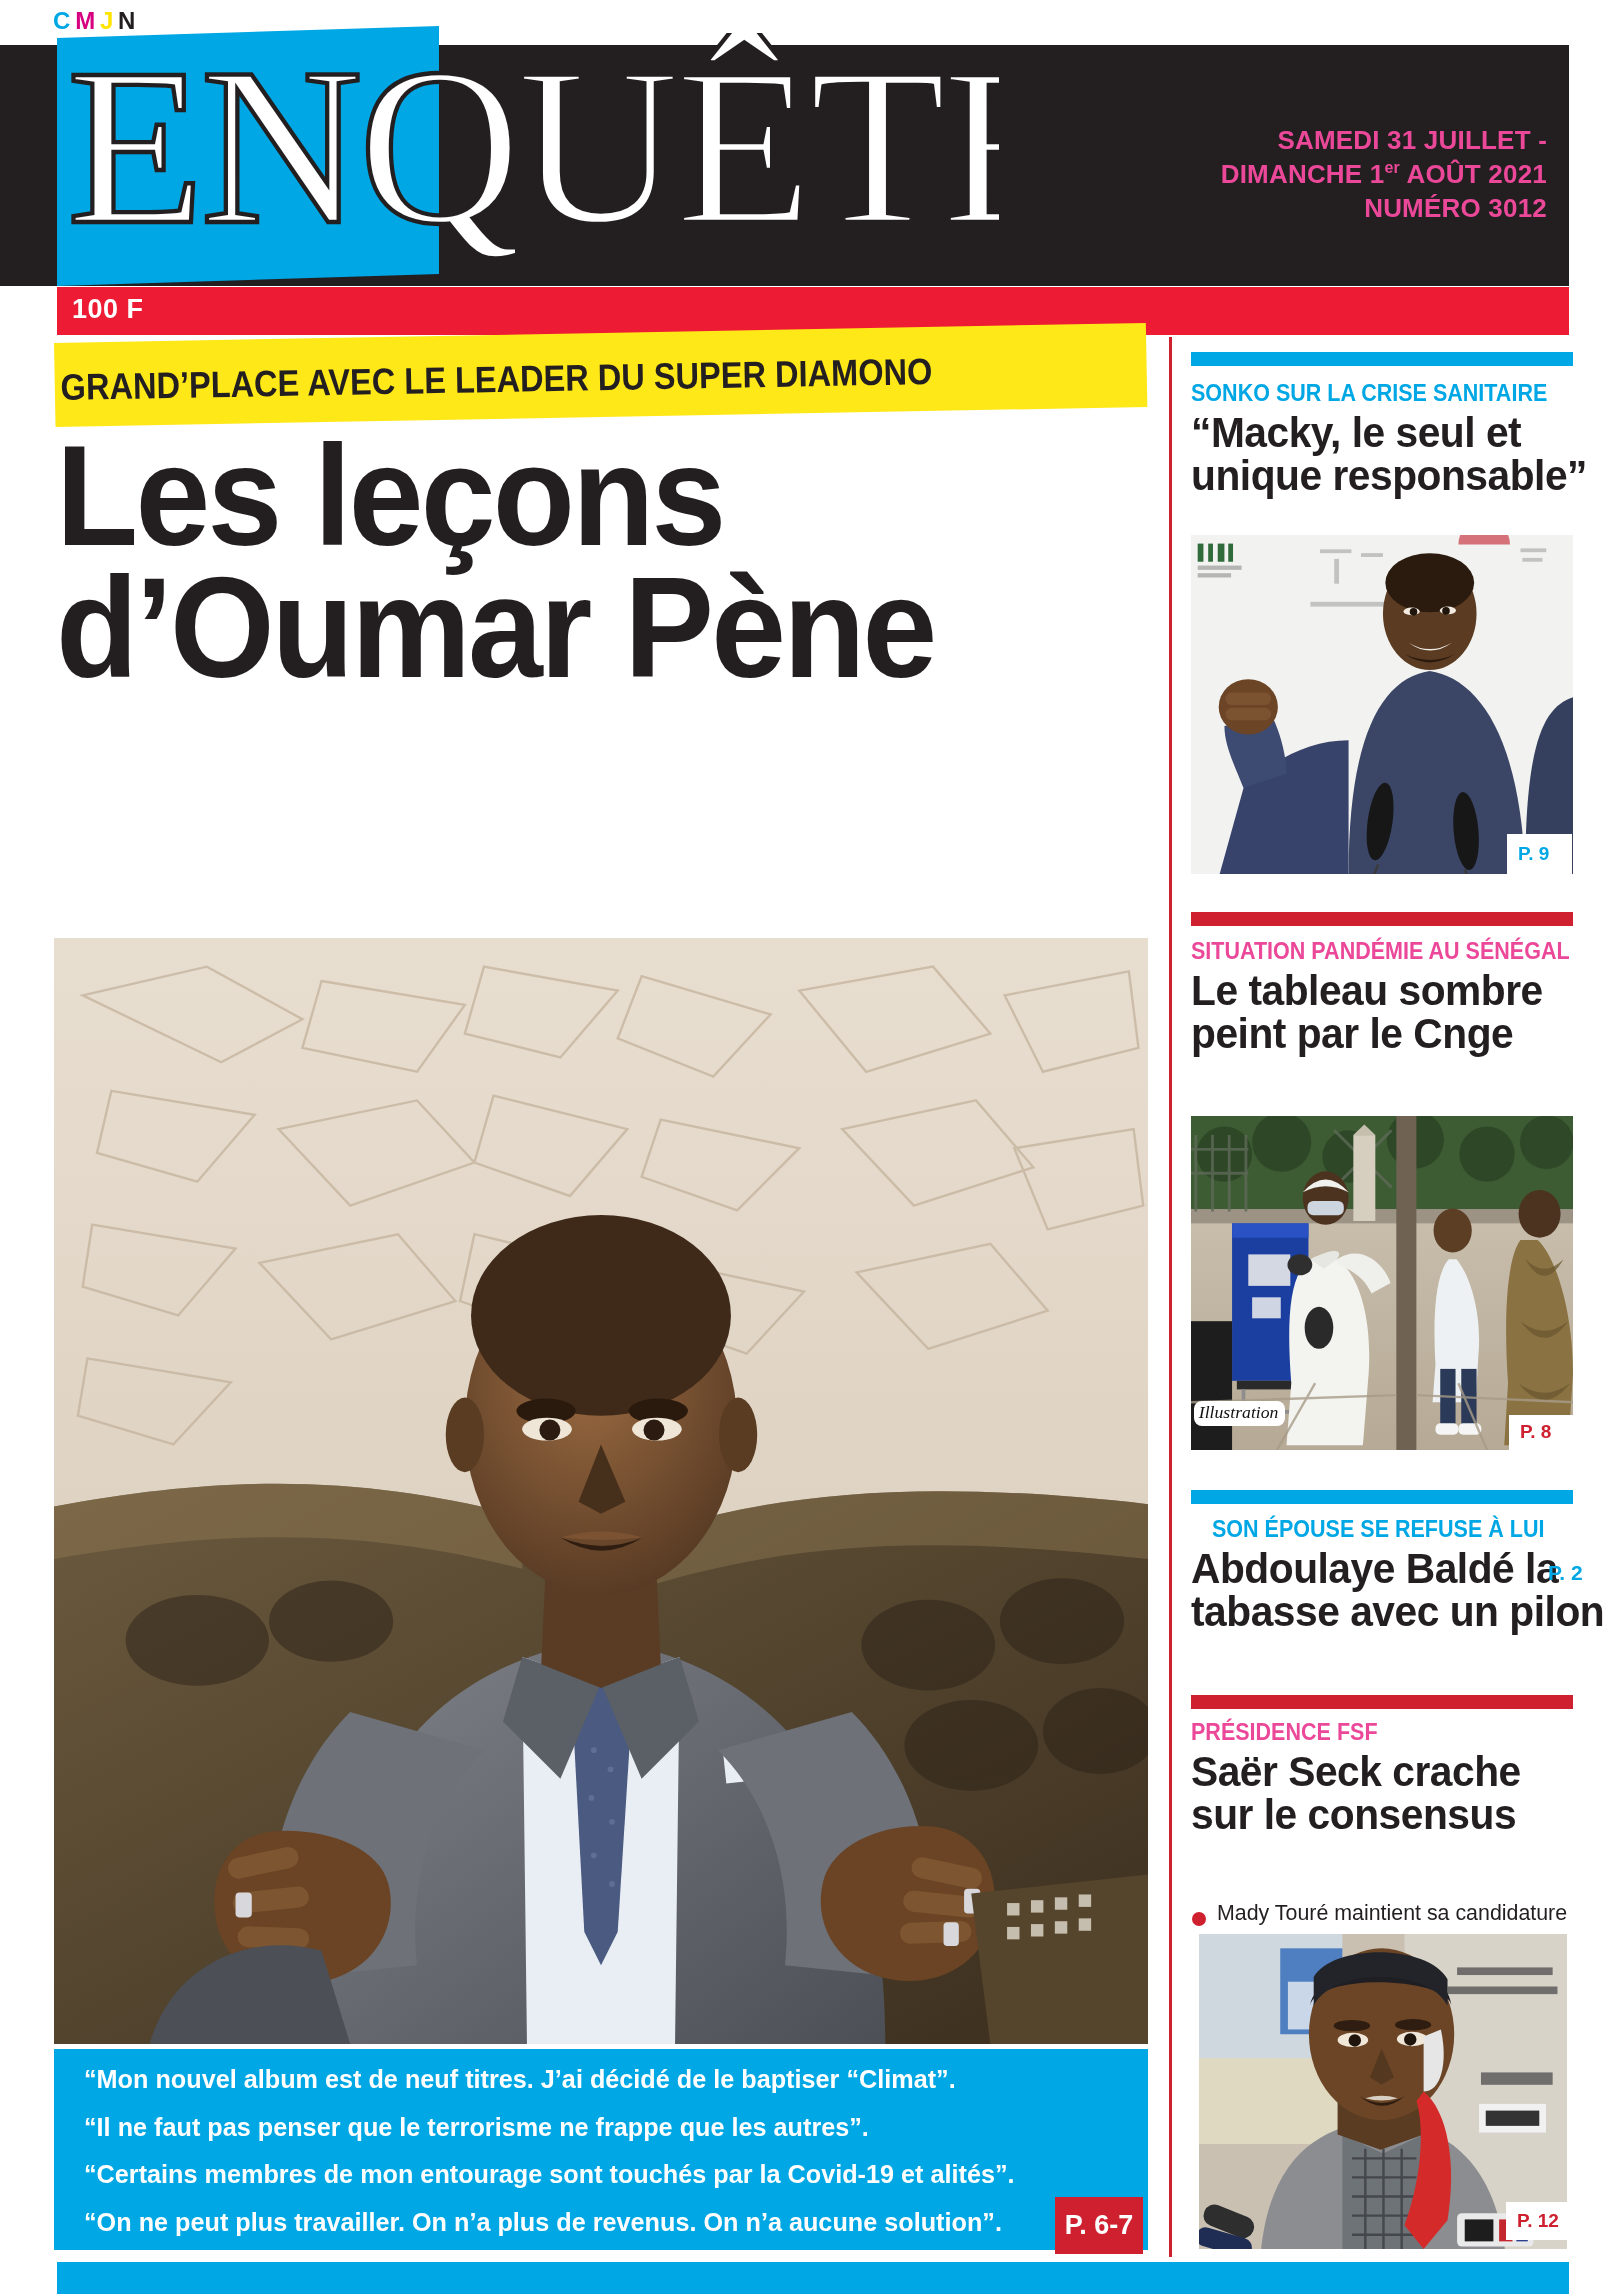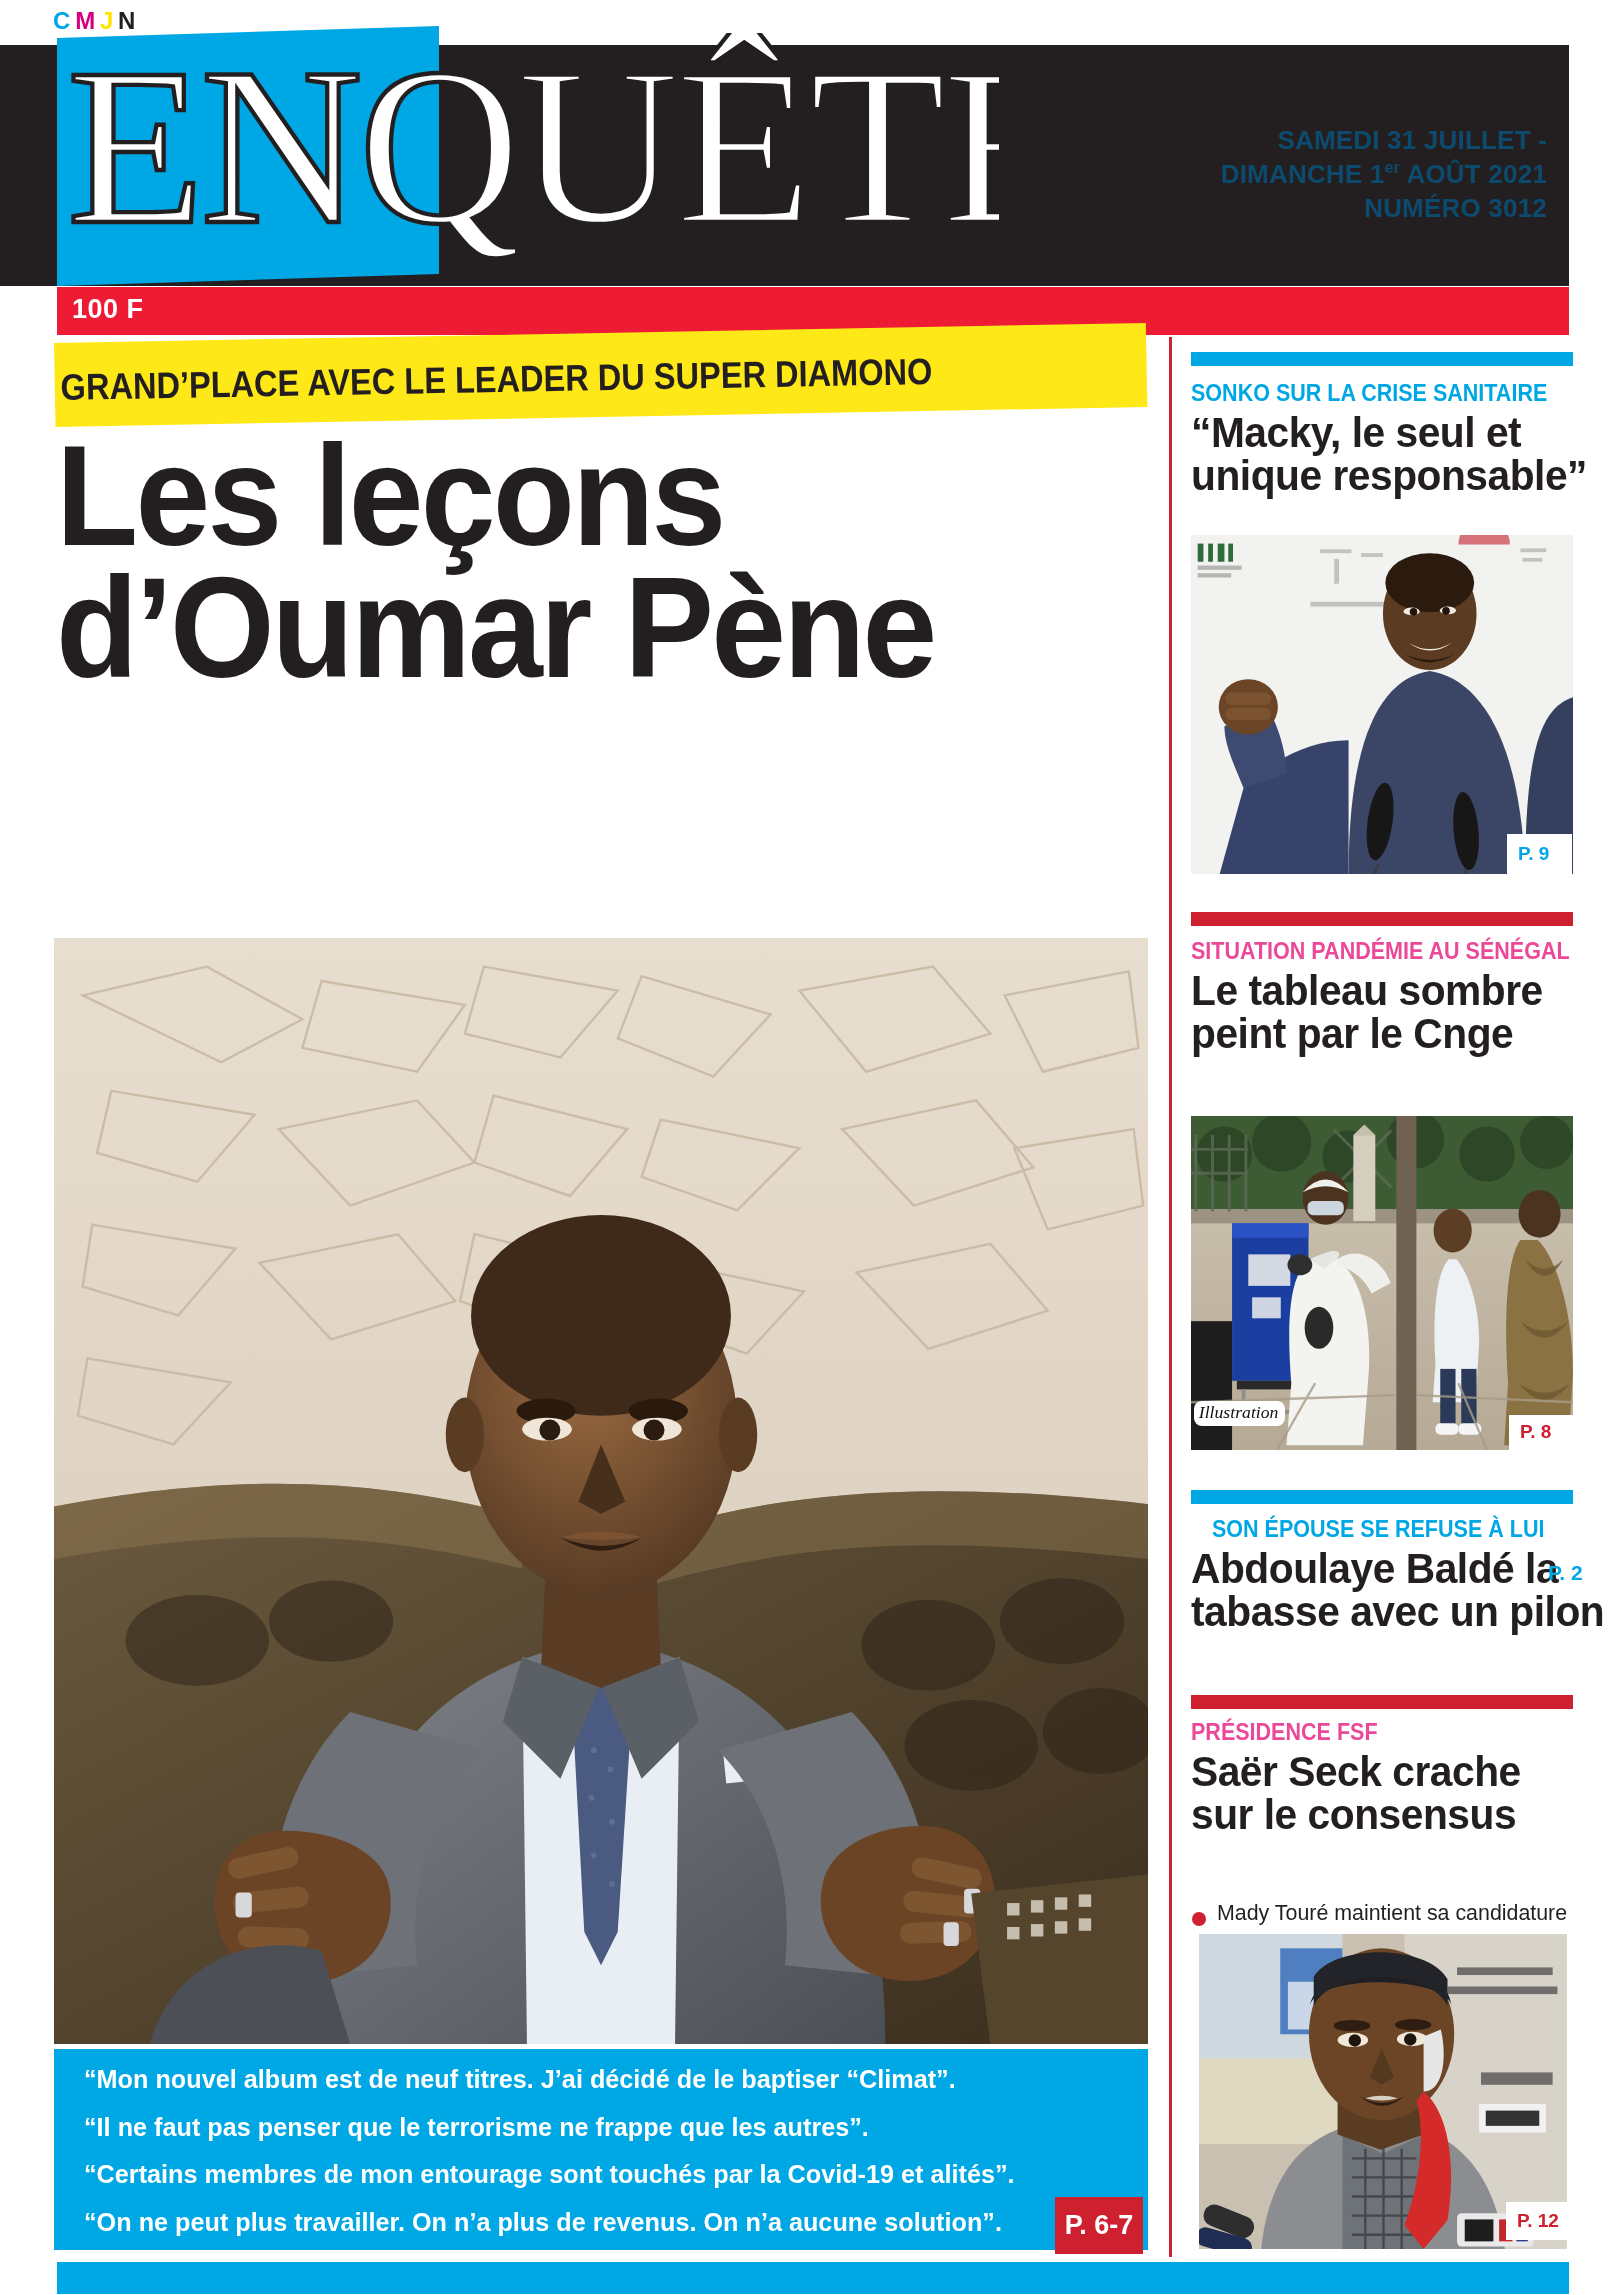--- a/index.html
+++ b/index.html
@@ -16,21 +16,21 @@
   
   #mast-black{left:0;top:45px;width:1569px;height:241px;background:#231f20;}
   #mast-cyan{left:57px;top:26px;width:382px;height:260px;background:#00a7e5;
              clip-path:polygon(0 12px, 382px 0, 382px 248px, 0 260px);}
   #mast-red{left:57px;top:287px;width:1512px;height:48px;background:#ed1b34;}
   #price{left:72px;top:294px;font-size:27px;font-weight:700;color:#fff;letter-spacing:0.5px;}
 
   #wordmark{left:67px;top:33px;width:932px;height:239px;}
   #wordmark svg{display:block;width:100%;height:100%;}
 
-  #mast-date{left:1213px;top:124px;width:334px;text-align:right;color:#0c4a6e;
+  #mast-date{left:1213px;top:124px;width:334px;text-align:right;color:#ec4899;
              font-size:26px;font-weight:700;line-height:1.30;letter-spacing:0.2px;}
   #mast-date sup{font-size:16px;vertical-align:super;}
 
   
   #divider{left:1169px;top:337px;width:3.3px;height:1920px;background:#cf2030;}
 
   
   #yellow-banner{left:54px;top:343px;width:1092px;height:84px;background:#ffe817;
                  transform:rotate(-1.05deg);transform-origin:0 0;}
   #yellow-label{left:60px;top:354px;width:1084px;height:67px;

